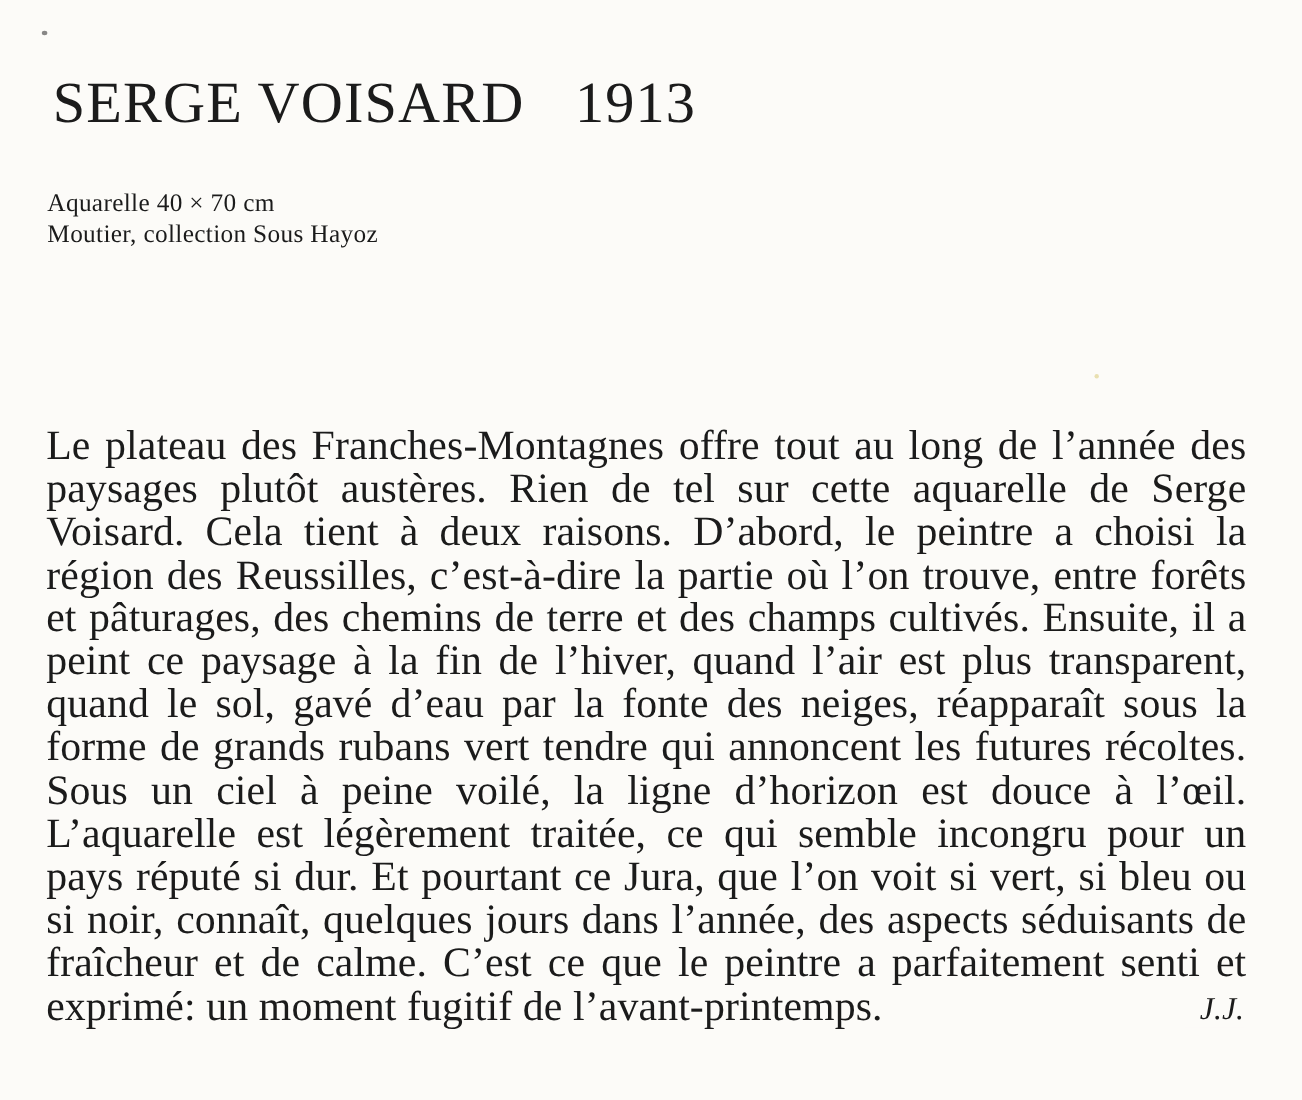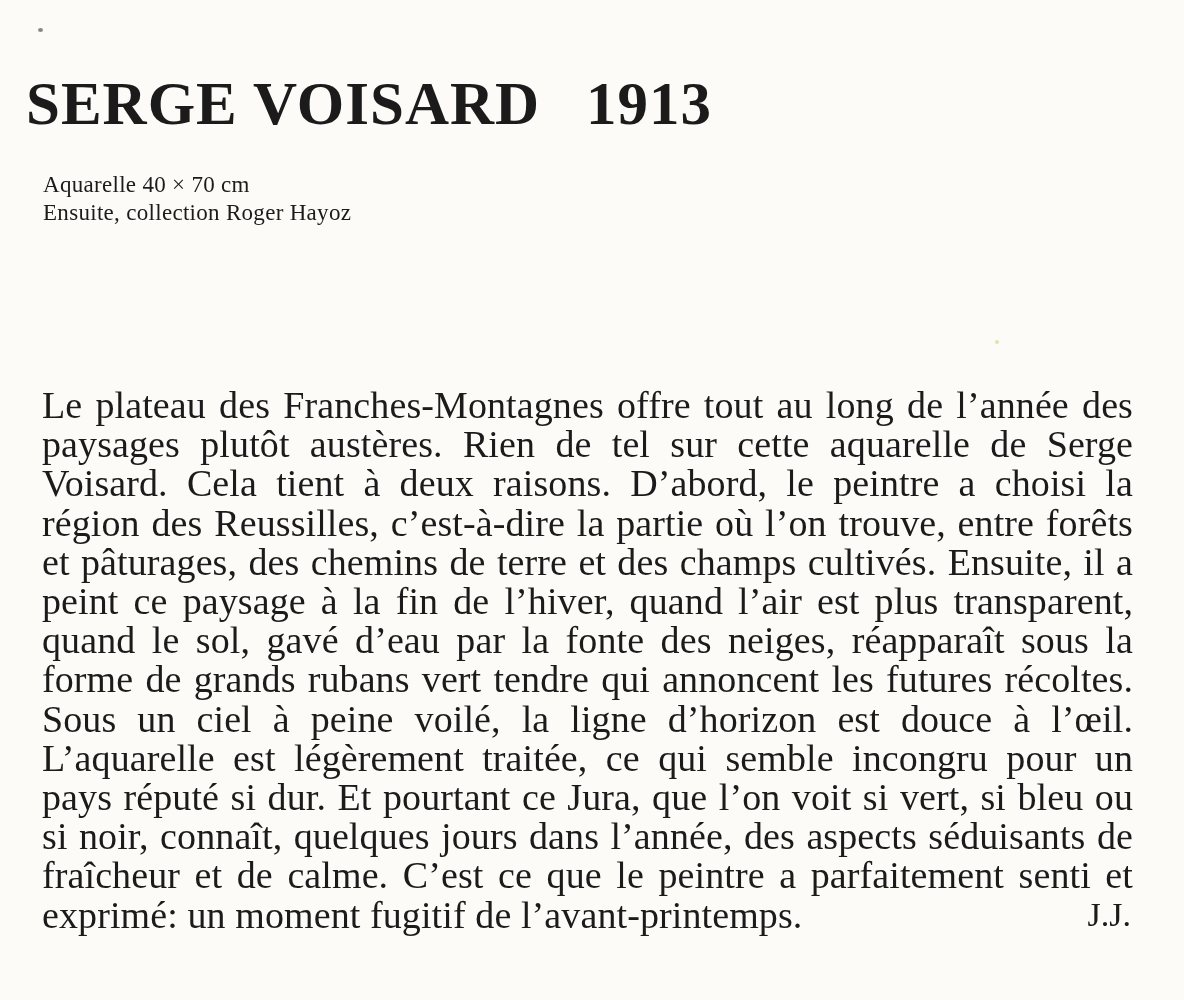--- a/index.html
+++ b/index.html
@@ -21,24 +21,24 @@
   .speck {
     position: absolute;
     border-radius: 50%;
     pointer-events: none;
   }
   .speck-1 { left: 38px; top: 28px; width: 5px; height: 4px; background: rgba(40,40,40,0.55); }
   .speck-2 { left: 995px; top: 340px; width: 4px; height: 4px; background: rgba(210,190,90,0.45); }
 
   .title {
     position: absolute;
-    left: 26px;
+    left: 48px;
     top: 32px;
-    font-size: 61px;
-    font-weight: 700;
+    font-size: 53px;
+    font-weight: 400;
     line-height: 1;
     letter-spacing: 1px;
     white-space: nowrap;
   }
   .title .year {
     margin-left: 46px;
   }
 
   .caption {
     position: absolute;
@@ -59,40 +59,41 @@
     margin: 0;
     font-size: 38px;
     line-height: 39.2px;
     text-align: justify;
     letter-spacing: 0.1px;
   }
   .signature {
     position: absolute;
     right: 2px;
     bottom: 1px;
-    font-size: 34px;
+    font-size: 29px;
+    font-style: italic;
     background: #fcfbf8;
     padding-left: 14px;
   }
 </style>
 </head>
 <body>
 
 <div class="page">
 
   <div class="speck speck-1"></div>
   <div class="speck speck-2"></div>
 
   <h1 class="title">
     <span class="artist">SERGE VOISARD</span><span class="year">1913</span>
   </h1>
 
   <div class="caption">
     <div class="caption-line">Aquarelle 40 × 70 cm</div>
-    <div class="caption-line">Ensuite, collection Roger Hayoz</div>
+    <div class="caption-line">Moutier, collection Sous Hayoz</div>
   </div>
 
   <div class="body-wrap">
     <p class="body-text">Le plateau des Franches-Montagnes offre tout au long de l’année des paysages plutôt austères. Rien de tel sur cette aquarelle de Serge Voisard. Cela tient à deux raisons. D’abord, le peintre a choisi la région des Reussilles, c’est-à-dire la partie où l’on trouve, entre forêts et pâturages, des chemins de terre et des champs cultivés. Ensuite, il a peint ce paysage à la fin de l’hiver, quand l’air est plus transparent, quand le sol, gavé d’eau par la fonte des neiges, réapparaît sous la forme de grands rubans vert tendre qui annoncent les futures récoltes. Sous un ciel à peine voilé, la ligne d’horizon est douce à l’œil. L’aquarelle est légèrement traitée, ce qui semble incongru pour un pays réputé si dur. Et pourtant ce Jura, que l’on voit si vert, si bleu ou si noir, connaît, quelques jours dans l’année, des aspects séduisants de fraîcheur et de calme. C’est ce que le peintre a parfaitement senti et exprimé: un moment fugitif de l’avant-printemps.</p>
     <span class="signature">J.J.</span>
   </div>
 
 </div>
 
 </body></html>

